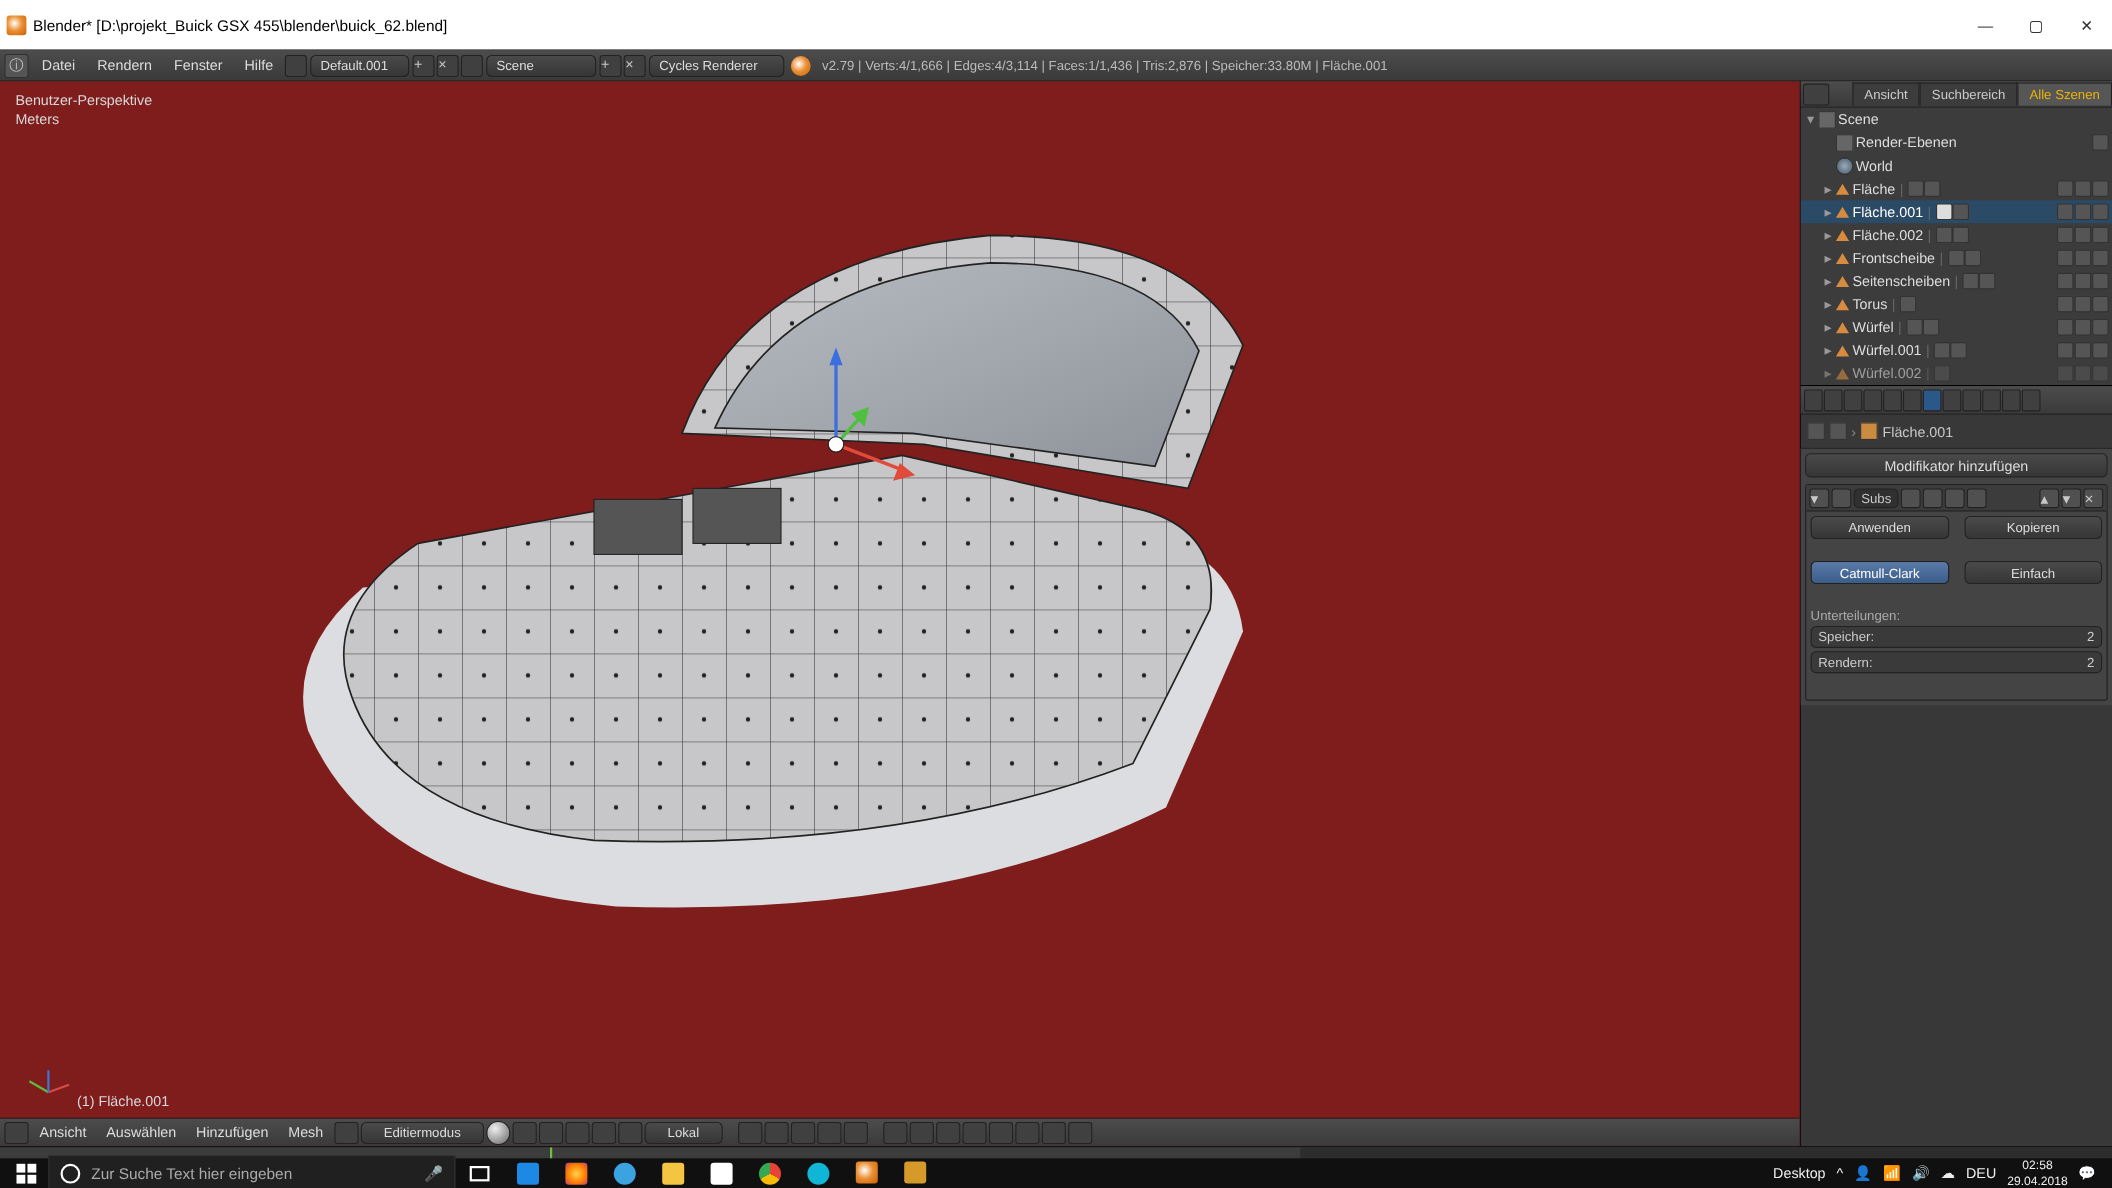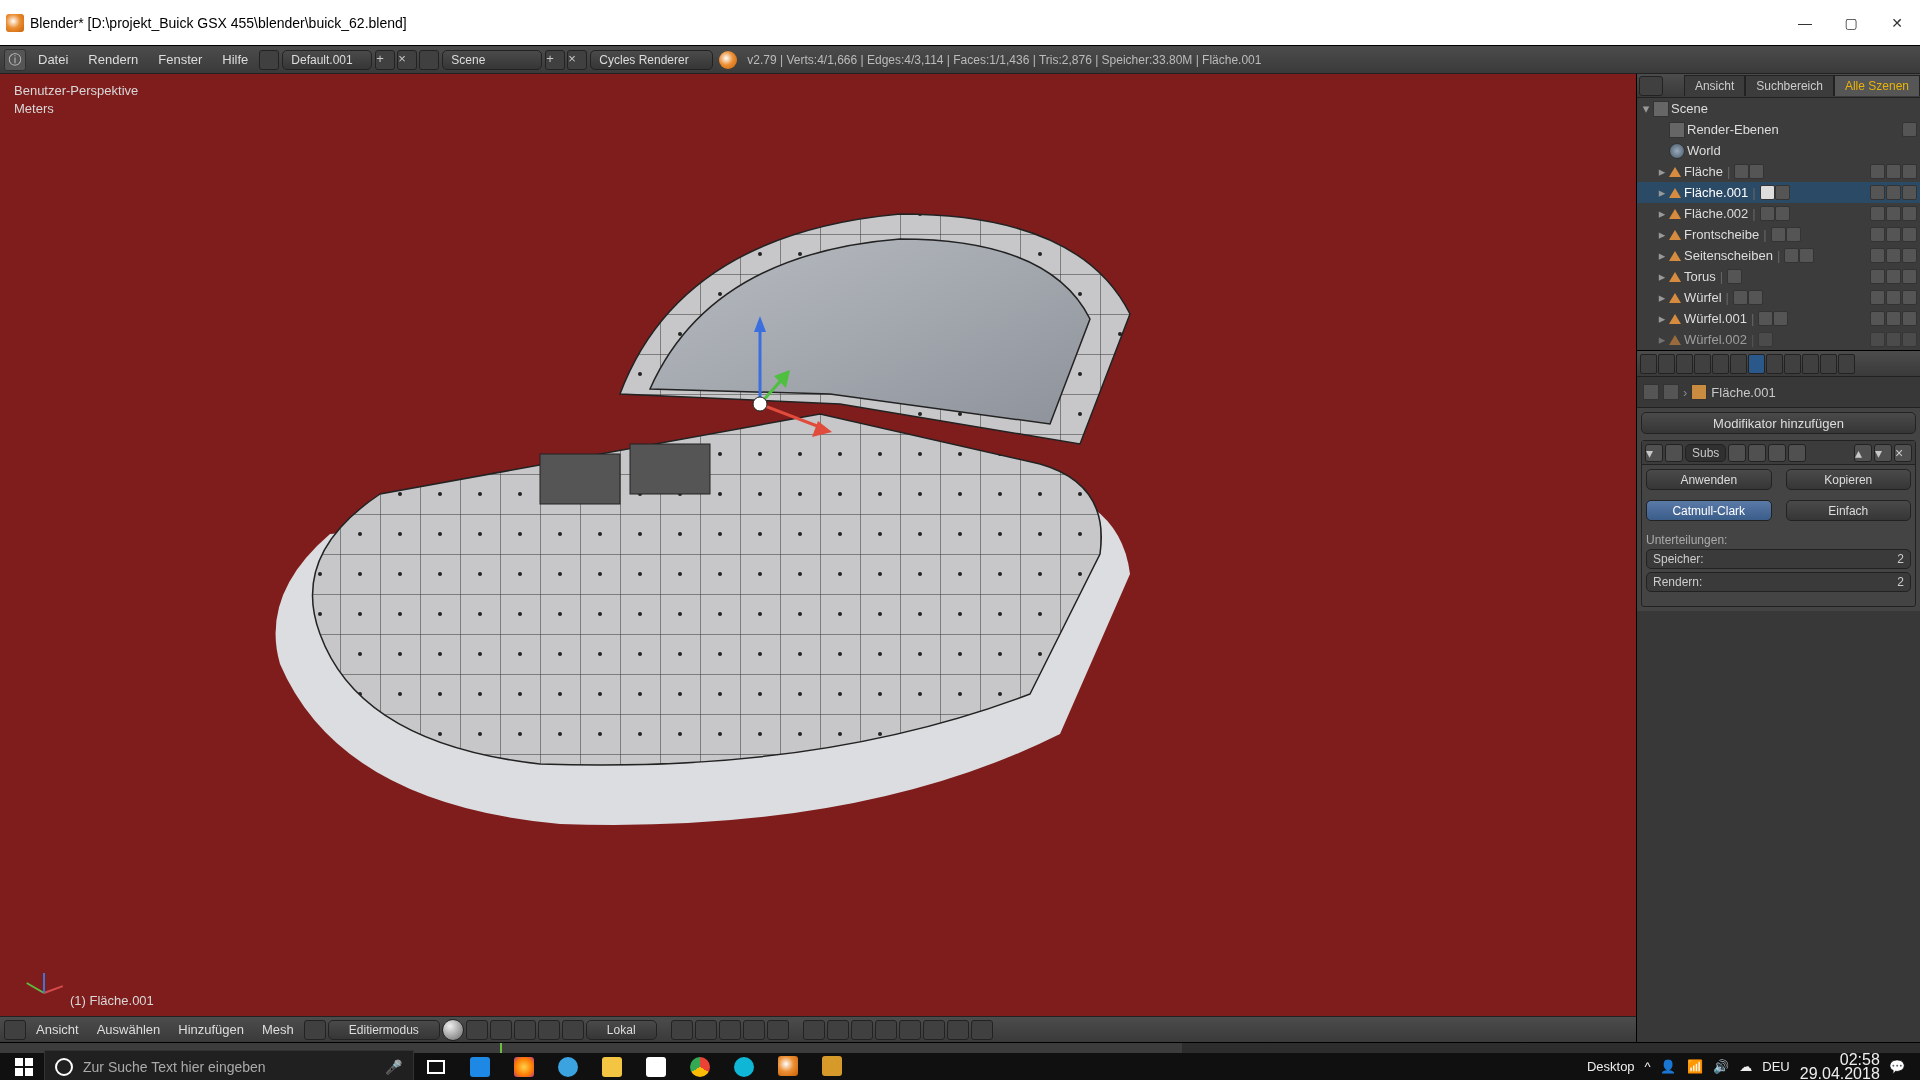--- a/index.html
+++ b/index.html
@@ -63,21 +63,21 @@
 .crumb{height:30px;display:flex;align-items:center;padding:0 6px;gap:4px;font-size:13px}
 .crumb .box{width:16px;height:16px;background:#555;border:1px solid #333}
 .crumb .cube{width:16px;height:16px;background:#c88b3f;border:1px solid #333}
 .panel{padding:4px;background:#444;border-top:1px solid #222}
 .panel .add-mod{height:22px;background:linear-gradient(#4a4a4a,#363636);border:1px solid #222;border-radius:5px;display:flex;align-items:center;justify-content:center;font-size:13px;color:#ddd}
 .mod-panel{margin-top:6px;border:1px solid #222;border-radius:3px;background:#444}
 .mod-head{height:24px;display:flex;align-items:center;padding:0 3px;gap:2px;background:#3c3c3c;border-bottom:1px solid #222}
 .mod-head .mini{width:18px;height:18px;background:#505050;border:1px solid #222;border-radius:3px}
 .mod-head .name{background:#303030;border:1px solid #222;border-radius:5px;padding:1px 6px;font-size:12px}
 .mod-body{padding:4px}
-.mod-row{display:flex;gap:14px;margin-bottom:10px}
+.mod-row{display:flex;gap:14px;margin-bottom:20px}
 .mod-btn{flex:1;height:21px;background:linear-gradient(#4a4a4a,#363636);border:1px solid #222;border-radius:5px;display:flex;align-items:center;justify-content:center;font-size:12px;color:#ddd}
 .mod-btn.active{background:linear-gradient(#5a7aa8,#3b5d8a);color:#fff}
 .mod-field{flex:1;height:20px;background:#3a3a3a;border:1px solid #222;border-radius:5px;display:flex;align-items:center;padding:0 6px;font-size:12px;color:#ccc;justify-content:space-between}
 .mod-label{font-size:12px;color:#aaa;padding:2px 0}
 .mod-check{display:flex;align-items:center;gap:4px;font-size:12px;color:#ccc;padding:1px 0}
 .mod-check .cb{width:14px;height:14px;background:#2a2a2a;border:1px solid #111;border-radius:2px;display:flex;align-items:center;justify-content:center;color:#fd9;font-size:11px}
 
 .footer{height:54px;background:#383838;border-top:1px solid #000;display:flex;flex-direction:column}
 .timeline{flex:1;position:relative;background:#3c3c3c;overflow:hidden}
 .timeline .zero{position:absolute;left:500px;top:0;bottom:0;width:2px;background:#6fbf3f}
@@ -94,21 +94,21 @@
 .taskbar{position:fixed;bottom:0;left:0;right:0;height:27px;background:#101010;display:flex;align-items:center;padding:0 4px;color:#fff}
 .taskbar .start{width:40px;height:40px;display:flex;align-items:center;justify-content:center}
 .taskbar .win{width:18px;height:18px;display:grid;grid-template-columns:8px 8px;grid-template-rows:8px 8px;gap:2px}
 .taskbar .win div{background:#fff}
 .taskbar .search{flex:0 0 370px;height:34px;background:#202020;border:1px solid #333;display:flex;align-items:center;padding:0 10px;color:#aaa;gap:10px}
 .taskbar .search .circ{width:18px;height:18px;border:2px solid #fff;border-radius:50%}
 .taskbar .search .mic{margin-left:auto}
 .taskbar .tbtn{width:44px;height:40px;display:flex;align-items:center;justify-content:center}
 .taskbar .app{width:20px;height:20px;border-radius:3px}
 .taskbar .tray{margin-left:auto;display:flex;align-items:center;gap:10px;padding-right:10px;font-size:13px;color:#eee}
-.taskbar .time{text-align:right;font-size:16px;line-height:14px}
+.taskbar .time{text-align:center;font-size:11px;line-height:14px}
 </style>
 </head>
 <body>
 
 <div class="win-titlebar">
   <div class="logo"></div>
   <div class="title">Blender* [D:\projekt_Buick GSX 455\blender\buick_62.blend]</div>
   <div class="spacer"></div>
   <div class="btn">—</div>
   <div class="btn">▢</div>

